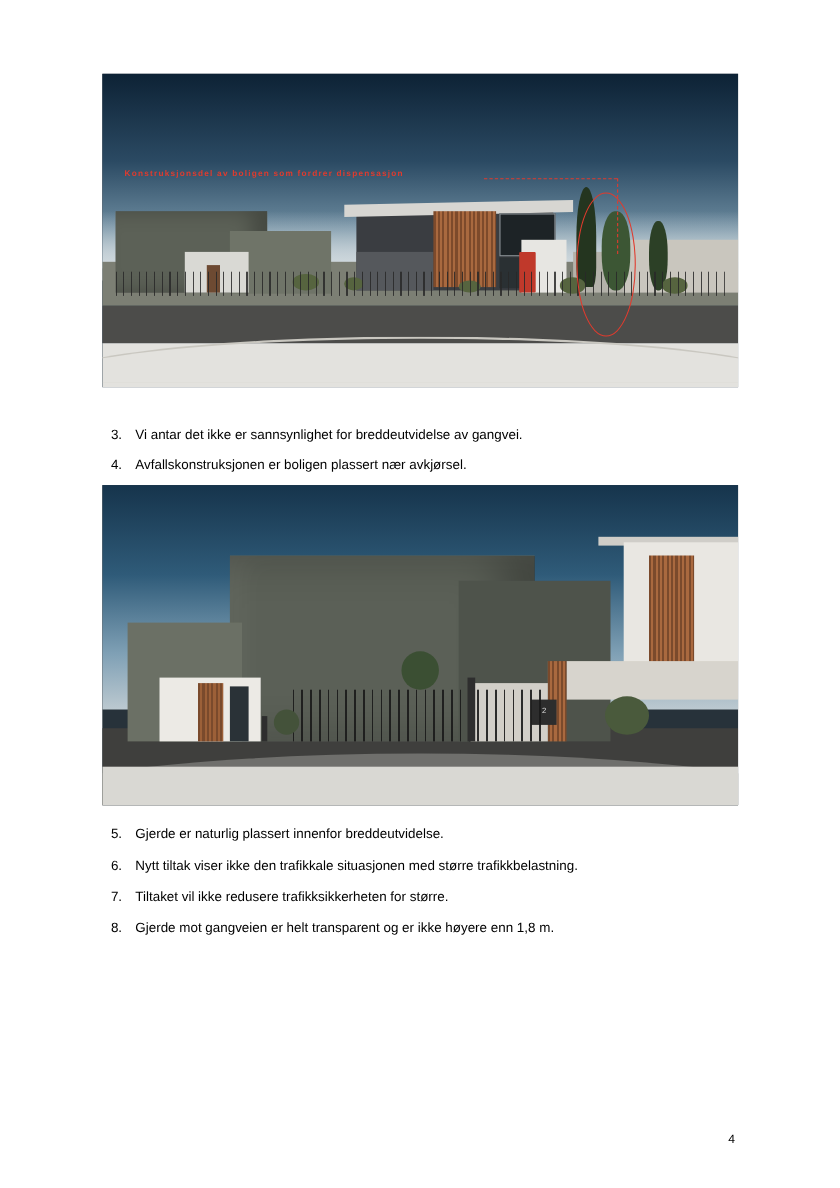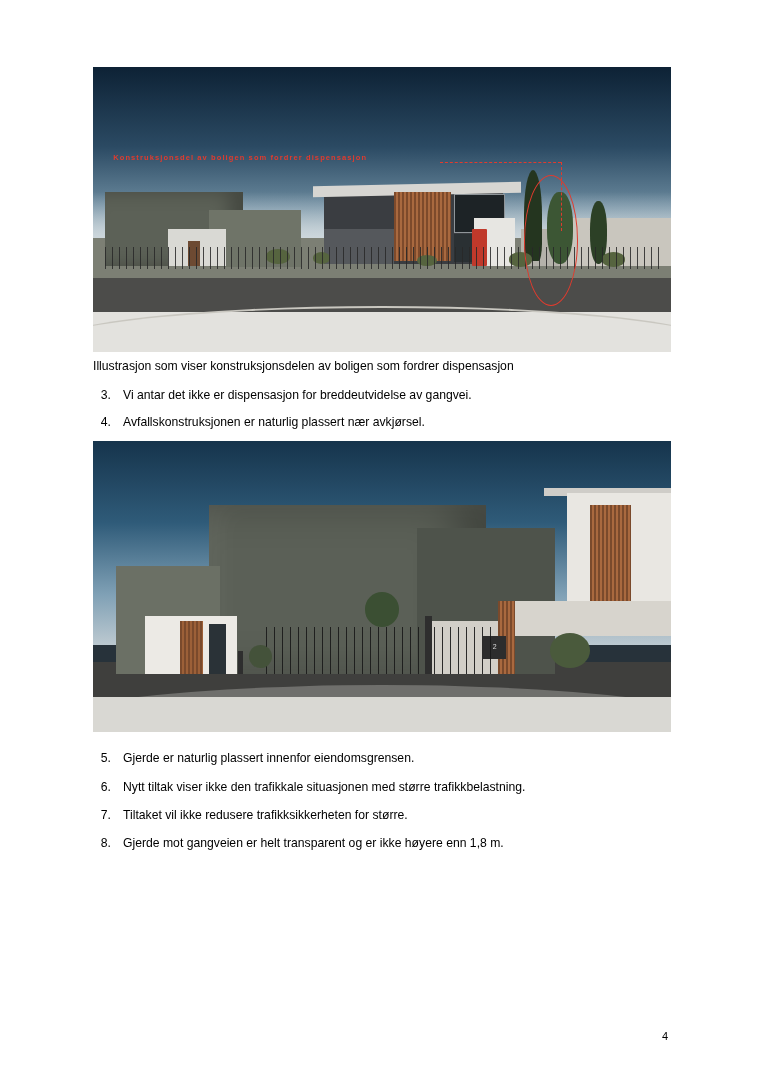--- a/index.html
+++ b/index.html
@@ -387,29 +387,28 @@
 
     <div class="fence"></div>
     <div class="curve"></div>
 
     <div class="callout-text">Konstruksjonsdel av boligen som fordrer dispensasjon</div>
     <div class="callout-line"></div>
     <div class="callout-line-v"></div>
     <div class="callout-ellipse"></div>
   </div>
 
-  <div class="caption">Illustrasjon som viser konstruksjonsdelen av boligen som fordrer dispensasjon</div>
 
   <div class="list-item li3">
     <span class="num">3.</span>
-    <span>Vi antar det ikke er dispensasjon for breddeutvidelse av gangvei.</span>
+    <span>Vi antar det ikke er sannsynlighet for breddeutvidelse av gangvei.</span>
   </div>
   <div class="list-item li4">
     <span class="num">4.</span>
-    <span>Avfallskonstruksjonen er naturlig plassert nær avkjørsel.</span>
+    <span>Avfallskonstruksjonen er boligen plassert nær avkjørsel.</span>
   </div>
 
   <div class="fig2">
     <div class="sky"></div>
     <div class="ground"></div>
     <div class="road-curve"></div>
     <div class="pavement"></div>
 
     <div class="mass-main"></div>
     <div class="mass-main2"></div>
@@ -430,21 +429,21 @@
 
     <div class="tree" style="left:47%;top:52%;width:6%;height:12%;background:#3b4f33;"></div>
     <div class="tree" style="left:79%;top:66%;width:7%;height:12%;background:#4a5a3c;"></div>
     <div class="tree" style="left:27%;top:70%;width:4%;height:8%;background:#44523a;"></div>
     <div class="bollard" style="left:25%;top:72%;width:1%;height:8%;"></div>
     <div class="bollard" style="left:57.5%;top:60%;width:1.2%;height:20%;"></div>
   </div>
 
   <div class="list-item li5">
     <span class="num">5.</span>
-    <span>Gjerde er naturlig plassert innenfor eiendomsgrensen.</span>
+    <span>Gjerde er naturlig plassert innenfor breddeutvidelse.</span>
   </div>
   <div class="list-item li6">
     <span class="num">6.</span>
     <span>Nytt tiltak viser ikke den trafikkale situasjonen med større trafikkbelastning.</span>
   </div>
   <div class="list-item li7">
     <span class="num">7.</span>
     <span>Tiltaket vil ikke redusere trafikksikkerheten for større.</span>
   </div>
   <div class="list-item li8">

